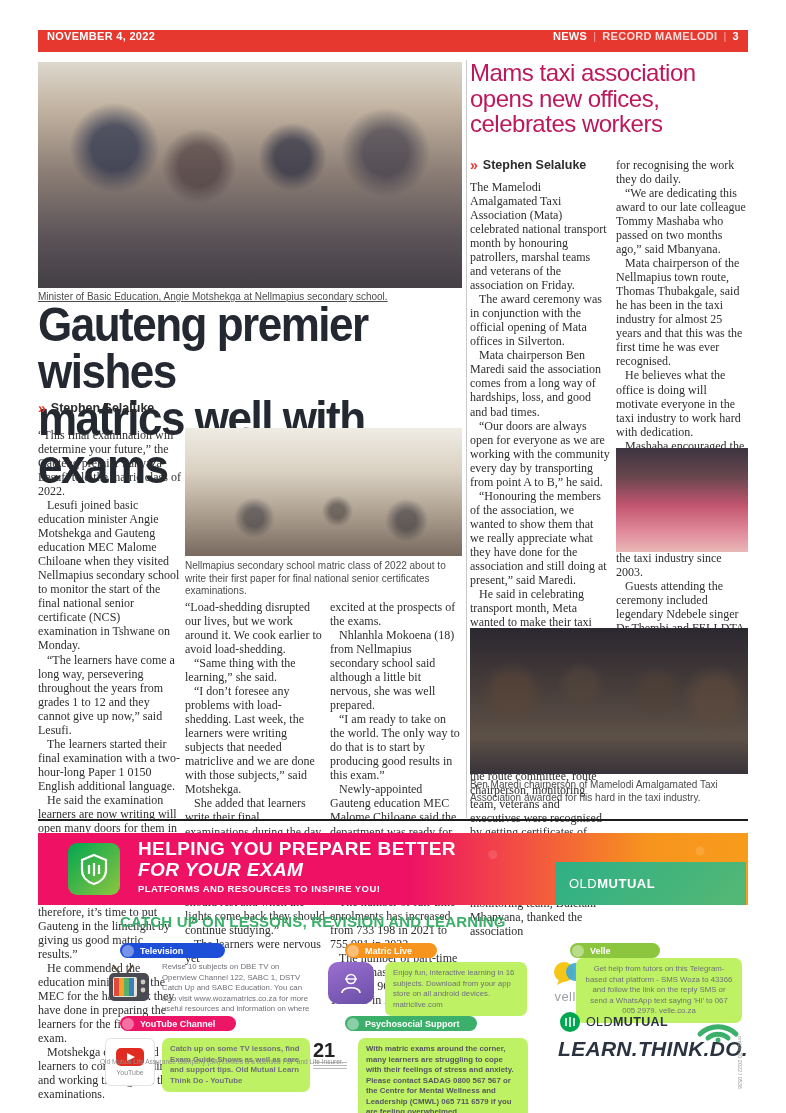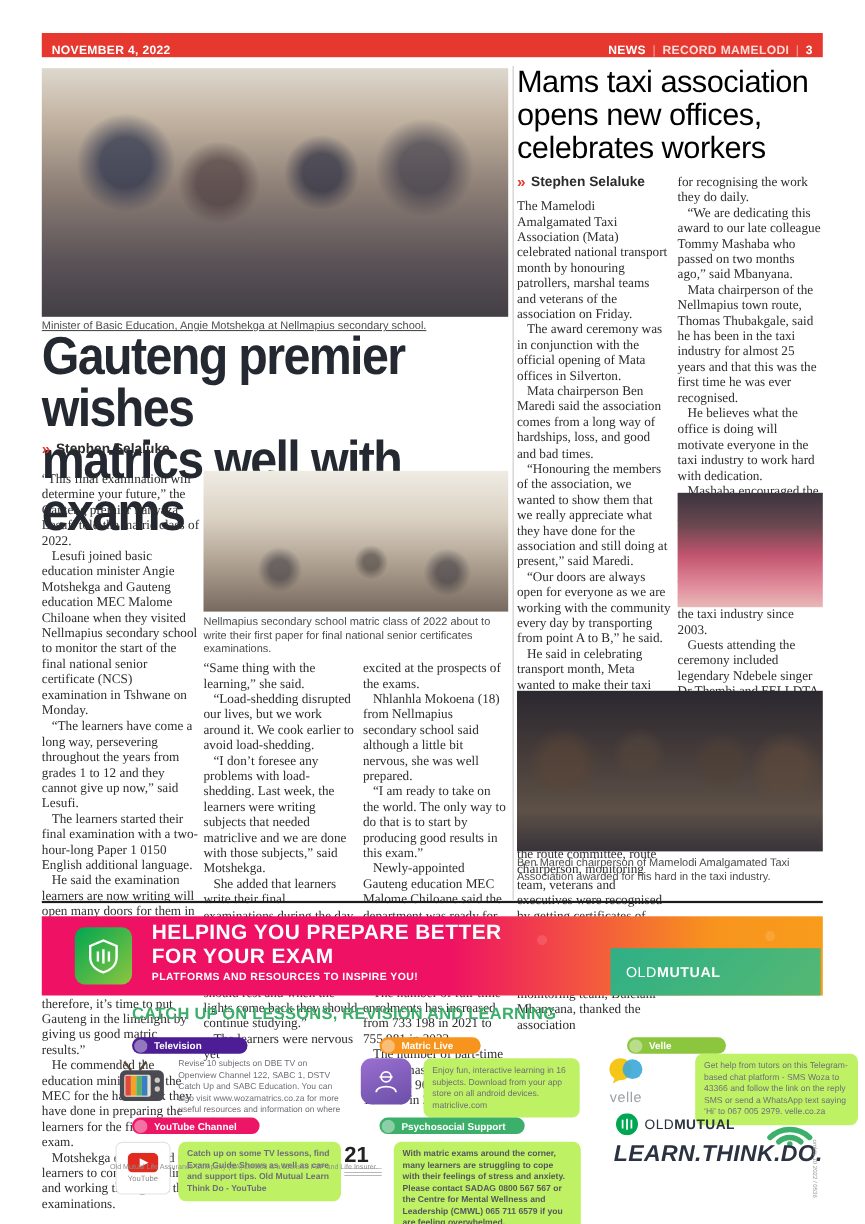--- a/index.html
+++ b/index.html
@@ -2,21 +2,21 @@
 <html><head>
 <meta charset="utf-8">
 <style>
   html,body{margin:0;padding:0;background:#fff;}
   .page{position:relative;width:786px;height:1113px;background:#fff;overflow:hidden;
         font-family:"Liberation Sans",sans-serif;margin:0 auto;}
   .abs{position:absolute;}
 
   
   .redbar{left:38px;top:30px;width:710px;height:22px;background:#e6382e;color:#fff;
-          display:flex;align-items:flex-end;justify-content:space-between;
+          display:flex;align-items:flex-start;justify-content:space-between;
           font-size:11px;font-weight:bold;padding:0 9px;box-sizing:border-box;letter-spacing:.3px;}
   .redbar .lite{font-weight:bold;color:rgba(255,255,255,.82);}
   .redbar .sep{color:rgba(255,255,255,.55);margin:0 6px;font-weight:normal;}
 
   
   .photo{background:#888;}
   .photo-top{left:38px;top:62px;width:424px;height:226px;
     background:
       radial-gradient(circle at 18% 38%, rgba(30,40,70,.65) 0 6%, transparent 12%),
       radial-gradient(circle at 38% 46%, rgba(60,45,50,.55) 0 7%, transparent 13%),
@@ -37,42 +37,42 @@
       radial-gradient(circle at 40% 40%, rgba(85,70,60,.6) 0 7%, transparent 13%),
       radial-gradient(circle at 67% 44%, rgba(80,65,55,.6) 0 7%, transparent 13%),
       radial-gradient(circle at 88% 48%, rgba(95,75,60,.6) 0 7%, transparent 13%),
       linear-gradient(180deg,#2b2830 0%,#463c3a 40%,#5d5147 75%,#38333a 100%);}
 
   .caption{font-size:10px;line-height:1.25;color:#4c4c4c;}
 
   
   .headline-main{left:38px;top:300px;width:430px;font-weight:bold;font-size:44px;line-height:.98;
     color:#242831;letter-spacing:-1.5px;transform:scale(1,1.1);transform-origin:left top;}
-  .headline-right{left:470px;top:60px;width:290px;font-size:28px;line-height:1.07;color:#000000;letter-spacing:-.5px;}
+  .headline-right{left:470px;top:60px;width:290px;font-size:24px;line-height:1.07;color:#be185d;letter-spacing:-.5px;}
   .byline{display:flex;align-items:center;gap:5px;font-size:12.5px;font-weight:bold;color:#2c2c2c;}
   .chev{color:#e6382e;font-size:14px;font-weight:bold;line-height:1;}
 
   
   .body-col p{margin:0;font-family:"Liberation Serif",serif;font-size:12px;line-height:1.17;color:#2e2e2e;}
   .body-col p + p{text-indent:9px;}
 
   .vrule{width:1px;background:#c9c9c9;}
   .hline{height:2px;background:#1c1c1c;}
 
   
   .ad-head{left:38px;top:833px;width:710px;height:72px;
     background:linear-gradient(90deg,#ee1164 0%,#ee1164 52%,#f3573f 70%,#f7941d 86%,#f89c1c 100%);}
   .ad-head .doodle{position:absolute;right:0;top:0;width:45%;height:100%;
     background:radial-gradient(circle at 20% 30%, rgba(255,255,255,.12) 0 4px, transparent 5px),
                radial-gradient(circle at 60% 70%, rgba(255,255,255,.12) 0 5px, transparent 6px),
                radial-gradient(circle at 85% 25%, rgba(255,255,255,.12) 0 4px, transparent 5px);}
   .om-square{position:absolute;left:30px;top:10px;width:52px;height:52px;border-radius:9px;
     background:linear-gradient(135deg,#00a651,#8dc63f);display:flex;align-items:center;justify-content:center;}
   .ad-h1{position:absolute;left:100px;top:5px;font-size:19px;font-weight:bold;color:#fff;letter-spacing:.4px;}
-  .ad-h2{position:absolute;left:100px;top:26px;font-size:19px;font-weight:bold;color:#fff;letter-spacing:.4px;}
+  .ad-h2{position:absolute;left:100px;top:26px;font-size:19px;font-weight:bold;color:#fff;letter-spacing:.4px;font-style:italic;}
   .ad-sub{position:absolute;left:100px;top:50px;font-size:9.5px;font-weight:bold;color:#fff;letter-spacing:.4px;}
   .brandbox{position:absolute;left:517px;top:29px;width:191px;height:43px;
     background:linear-gradient(135deg,#2eb086,#55b873);display:flex;align-items:center;padding-left:14px;box-sizing:border-box;
     color:#fff;font-size:13px;letter-spacing:.5px;}
   .brandbox b{font-weight:bold;}
 
   .ad-sec{left:120px;top:913px;font-size:15px;font-weight:bold;color:#3cb06a;letter-spacing:.2px;}
   .pill{height:15px;border-radius:8px;color:#fff;font-size:9px;font-weight:bold;
     display:flex;align-items:center;box-sizing:border-box;padding-right:10px;}
   .pill::before{content:"";width:12px;height:12px;border-radius:50%;background:rgba(255,255,255,.4);margin:0 6px 0 2px;flex:none;}
@@ -132,22 +132,22 @@
       <p>He said the examination learners are now writing will open many doors for them in terms of applying for universities, bursaries and looking for jobs.</p>
       <p>“You have worked hard throughout the year; therefore, it’s time to put Gauteng in the limelight by giving us good matric results.”</p>
       <p>He commended the education minister and the MEC for the hard work they have done in preparing the learners for the final NSC exam.</p>
       <p>Motshekga encouraged the learners to continue reading and working throughout the examinations.</p>
     </div>
 
   <div class="abs photo photo-mid"></div>
   <div class="abs caption" style="left:185px;top:560px;width:277px;">Nellmapius secondary school matric class of 2022 about to write their first paper for final national senior certificates examinations.</div>
 
   <div class="abs body-col" style="left:185px;top:600px;width:140px;">
+      <p>“Load-shedding disrupted our lives, but we work around it. We cook earlier to avoid load-shedding.</p>
       <p>“Same thing with the learning,” she said.</p>
-      <p>“Load-shedding disrupted our lives, but we work around it. We cook earlier to avoid load-shedding.</p>
       <p>“I don’t foresee any problems with load-shedding. Last week, the learners were writing subjects that needed matriclive and we are done with those subjects,” said Motshekga.</p>
       <p>She added that learners write their final examinations during the day.</p>
       <p>“When it comes to studying, learners should sacrifice. When the lights are gone for two hours, they should rest and when the lights come back they should continue studying.”</p>
       <p>The learners were nervous yet</p>
     </div>
   <div class="abs body-col" style="left:330px;top:600px;width:132px;">
       <p>excited at the prospects of the exams.</p>
       <p>Nhlanhla Mokoena (18) from Nellmapius secondary school said although a little bit nervous, she was well prepared.</p>
       <p>“I am ready to take on the world. The only way to do that is to start by producing good results in this exam.”</p>
       <p>Newly-appointed Gauteng education MEC Malome Chiloane said the department was ready for the final examinations.</p>
@@ -166,22 +166,22 @@
 
   <div class="abs byline" style="left:470px;top:158px;">
     <span class="chev">»</span>
     <span>Stephen Selaluke</span>
   </div>
 
   <div class="abs body-col" style="left:470px;top:180px;width:140px;">
       <p>The Mamelodi Amalgamated Taxi Association (Mata) celebrated national transport month by honouring patrollers, marshal teams and veterans of the association on Friday.</p>
       <p>The award ceremony was in conjunction with the official opening of Mata offices in Silverton.</p>
       <p>Mata chairperson Ben Maredi said the association comes from a long way of hardships, loss, and good and bad times.</p>
+      <p>“Our doors are always open for everyone as we are working with the community every day by transporting from point A to B,” he said.</p>
       <p>“Honouring the members of the association, we wanted to show them that we really appreciate what they have done for the association and still doing at present,” said Maredi.</p>
-      <p>“Our doors are always open for everyone as we are working with the community every day by transporting from point A to B,” he said.</p>
       <p>He said in celebrating transport month, Meta wanted to make their taxi drivers, including motorists, aware of safety on the roads.</p>
       <p>Maredi pleaded with motorists to always respect the rules of the road at all times.</p>
       <p>“Let us buckle up at all times and, most importantly, let us not drink and drive.”</p>
       <p>Mata members including the route committee, route chairperson, monitoring team, veterans and executives were recognised by getting certificates of recognition, awards and a Mata cap, T-shirt and raincoat.</p>
       <p>A member of the Mata monitoring team, Bulelani Mbanyana, thanked the association</p>
     </div>
   <div class="abs body-col" style="left:616px;top:158px;width:132px;">
       <p>for recognising the work they do daily.</p>
       <p>“We are dedicating this award to our late colleague Tommy Mashaba who passed on two months ago,” said Mbanyana.</p>
       <p>Mata chairperson of the Nellmapius town route, Thomas Thubakgale, said he has been in the taxi industry for almost 25 years and that this was the first time he was ever recognised.</p>
@@ -210,21 +210,21 @@
     <div class="ad-h2">FOR YOUR EXAM</div>
     <div class="ad-sub">PLATFORMS AND RESOURCES TO INSPIRE YOU!</div>
     <div class="brandbox">
       <span>OLD</span>
         <b>MUTUAL</b>
     </div>
   </div>
 
   <div class="abs ad-sec">CATCH UP ON LESSONS, REVISION AND LEARNING</div>
 
-  <div class="abs pill" style="left:120px;top:943px;width:105px;background:#4c1d95;">Television</div>
+  <div class="abs pill" style="left:120px;top:943px;width:105px;background:#1d4ed8;">Television</div>
   <div class="abs pill" style="left:345px;top:943px;width:92px;background:#f7941d;">Matric Live</div>
   <div class="abs pill" style="left:570px;top:943px;width:90px;background:#8cc63f;">Velle</div>
 
   <div class="abs tv-icon">
     <svg width="48" height="44" viewBox="0 0 48 44">
       <path d="M14 10 L8 2 M22 10 L28 2" stroke="#5a4a3a" stroke-width="2" fill="none"></path>
       <rect x="4" y="10" width="40" height="28" rx="5" fill="#4a4a52"></rect>
       <rect x="8" y="14" width="24" height="20" rx="2" fill="#e8e3d8"></rect>
       <rect x="9" y="15" width="5" height="18" fill="#e04a3a"></rect>
       <rect x="14" y="15" width="5" height="18" fill="#f2a229"></rect>
@@ -246,21 +246,21 @@
   <div class="abs graybox" style="left:385px;top:962px;width:142px;">Enjoy fun, interactive learning in 16 subjects. Download from your app store on all android devices. matriclive.com</div>
 
   <div class="abs velle-logo">
     <svg width="40" height="26" viewBox="0 0 40 26">
       <circle cx="15" cy="12" r="10" fill="#f5c518"></circle>
       <circle cx="26" cy="12" r="9" fill="#3aa7d9" fill-opacity="0.9"></circle>
       <path d="M10 20 L8 25 L16 21 Z" fill="#f5c518"></path>
     </svg>
     <div class="velle-word">velle</div>
   </div>
-  <div class="abs graybox" style="left:632px;top:958px;width:148px;">Get help from tutors on this Telegram-based chat platform - SMS Woza to 43366 and follow the link on the reply SMS or send a WhatsApp text saying ‘Hi’ to 067 005 2979. velle.co.za</div>
+  <div class="abs graybox" style="left:576px;top:958px;width:166px;text-align:center;">Get help from tutors on this Telegram-based chat platform - SMS Woza to 43366 and follow the link on the reply SMS or send a WhatsApp text saying ‘Hi’ to 067 005 2979. velle.co.za</div>
 
   <div class="abs pill" style="left:120px;top:1016px;width:116px;background:#ed1566;">YouTube Channel</div>
   <div class="abs pill" style="left:345px;top:1016px;width:132px;background:#3cb06a;">Psychosocial Support</div>
 
   <div class="abs yt-box">
     <svg width="28" height="18" viewBox="0 0 28 18">
       <rect x="0" y="0" width="28" height="18" rx="5" fill="#e02b20"></rect>
       <path d="M11 5 L19 9 L11 13 Z" fill="#fff"></path>
     </svg>
     <span class="yt-word">YouTube</span>

